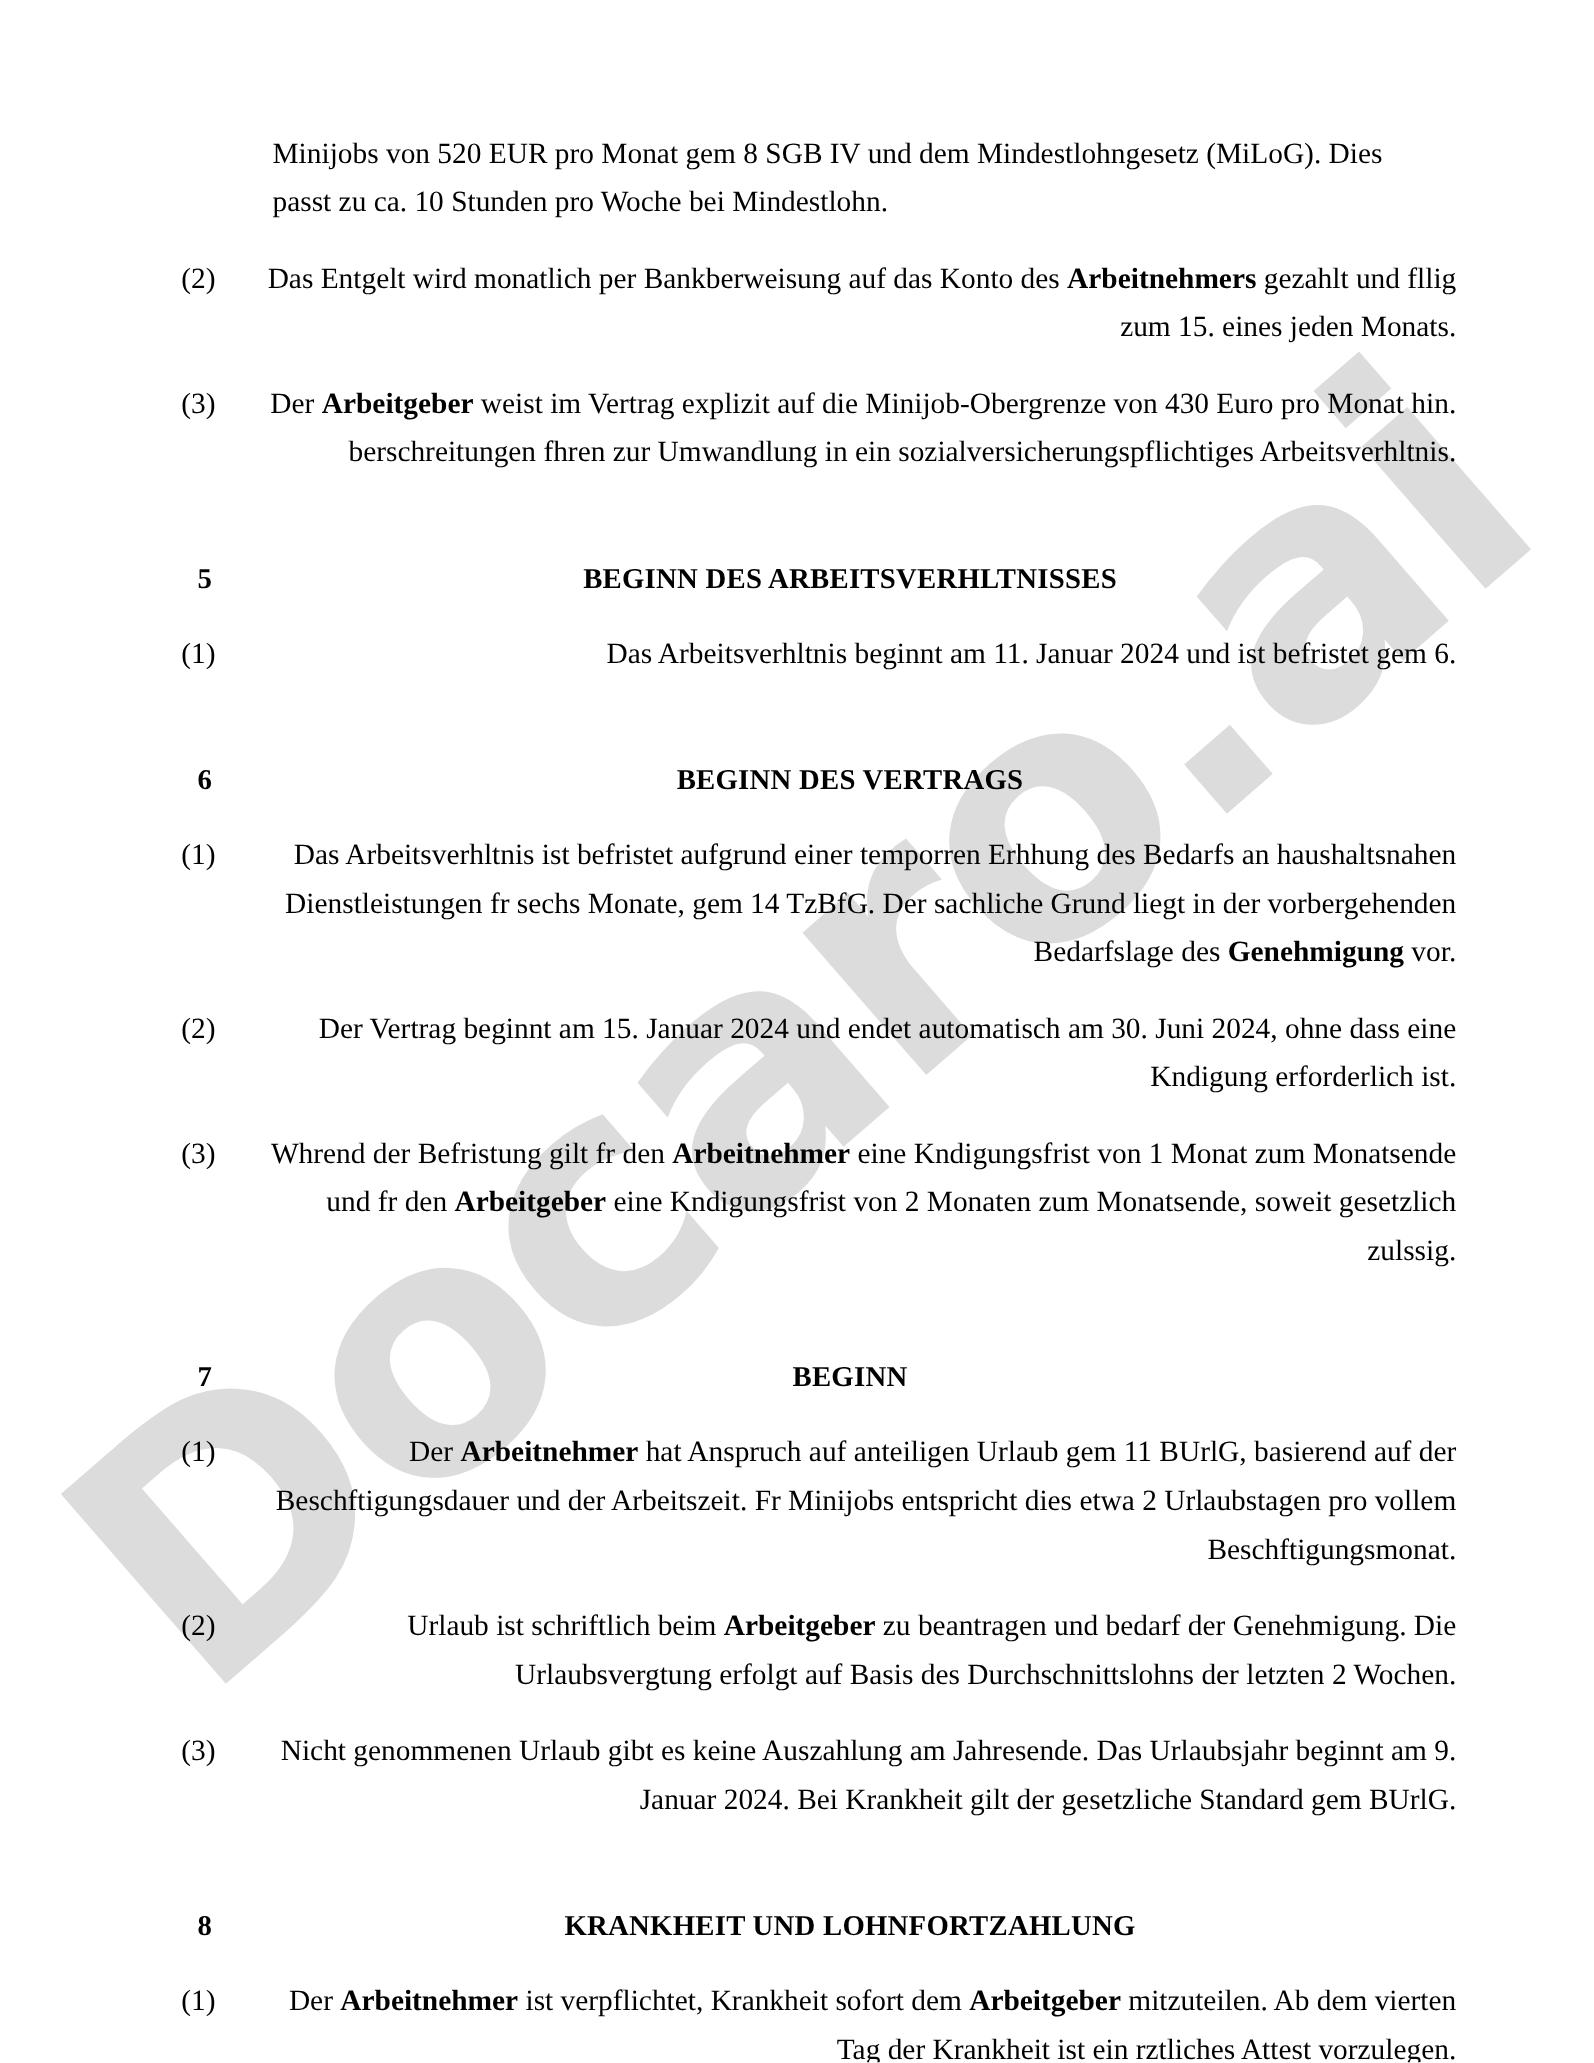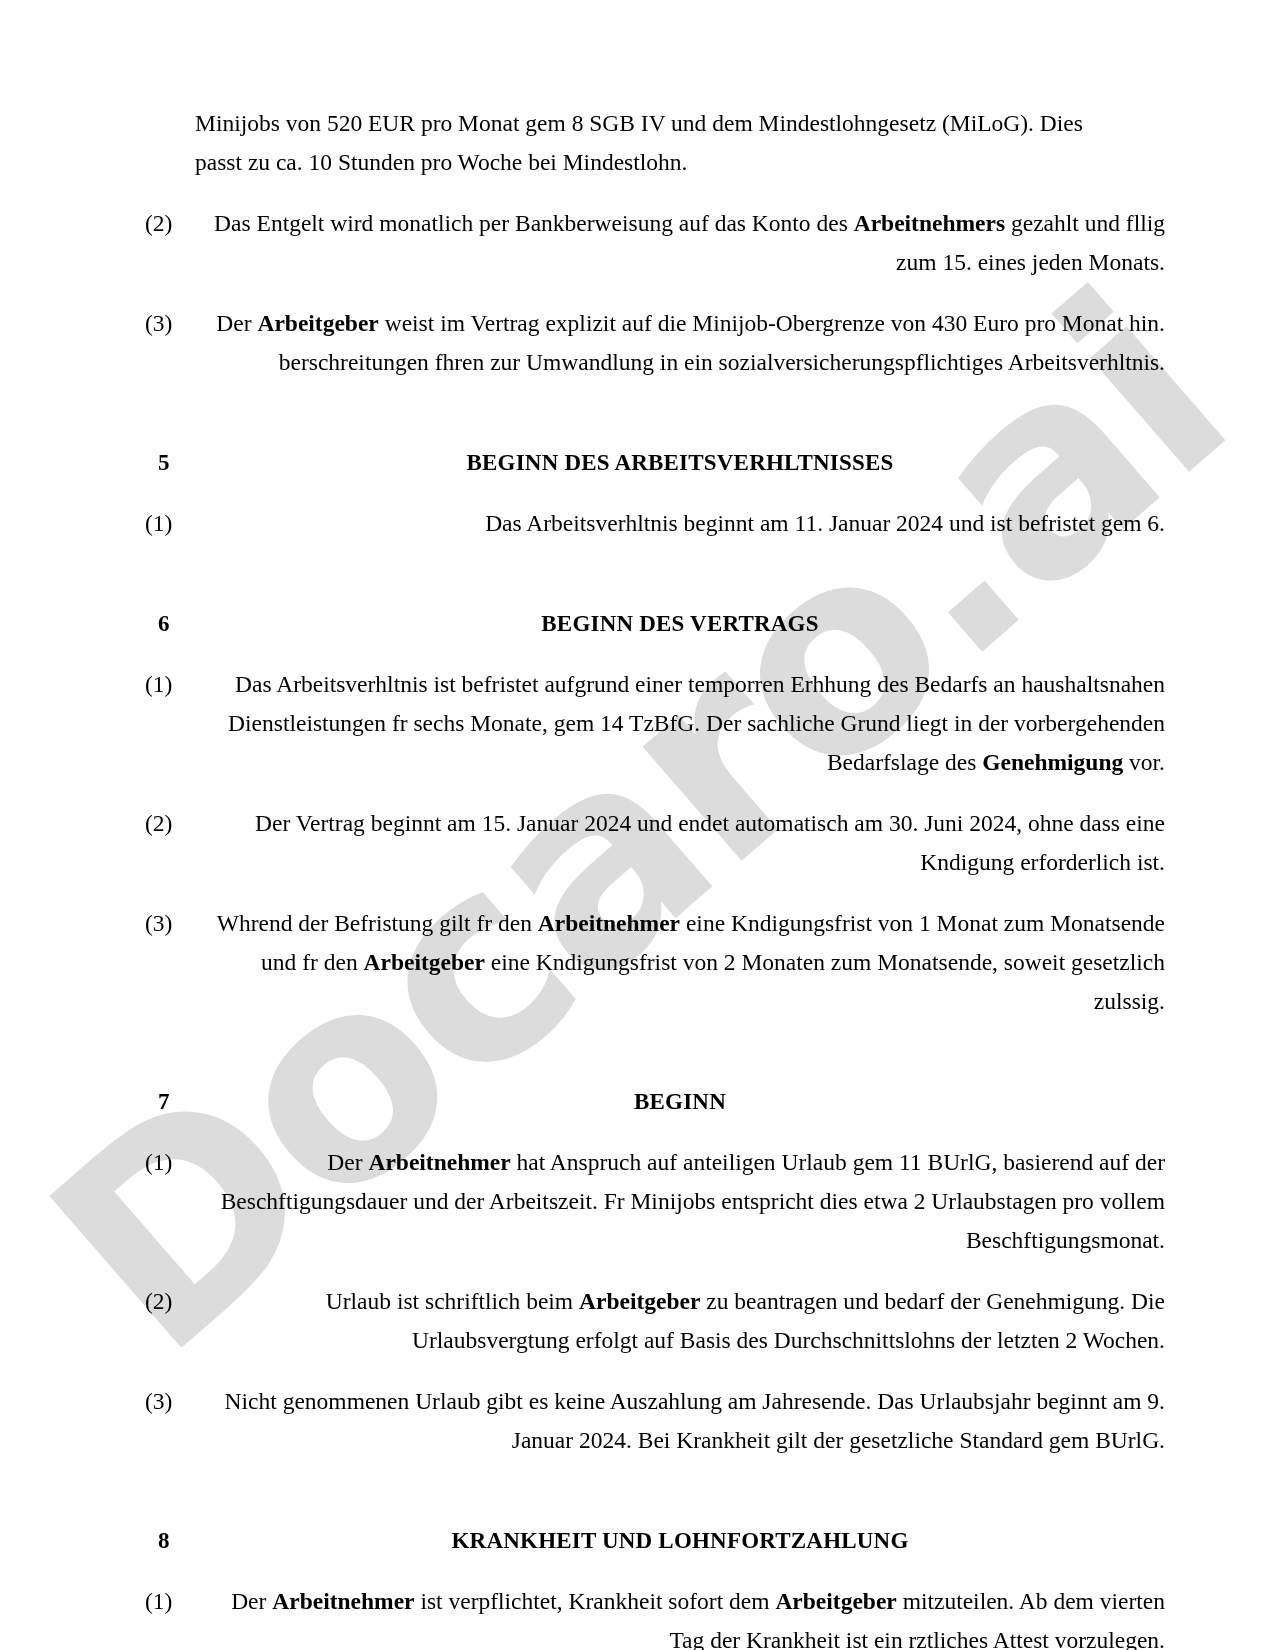--- a/index.html
+++ b/index.html
@@ -51,21 +51,21 @@
     box-sizing: border-box;
   }
 
   .block {
     position: relative;
     display: block;
   }
 
   
   .cont-para {
-    margin: 0 0 0 50px;
+    margin: 0 0 0 73px;
     width: 920px;
     font-size: 23.5px;
     line-height: 39px;
     text-align: left;
   }
 
   
   .clause {
     position: relative;
     margin: 0 0 0 0;

